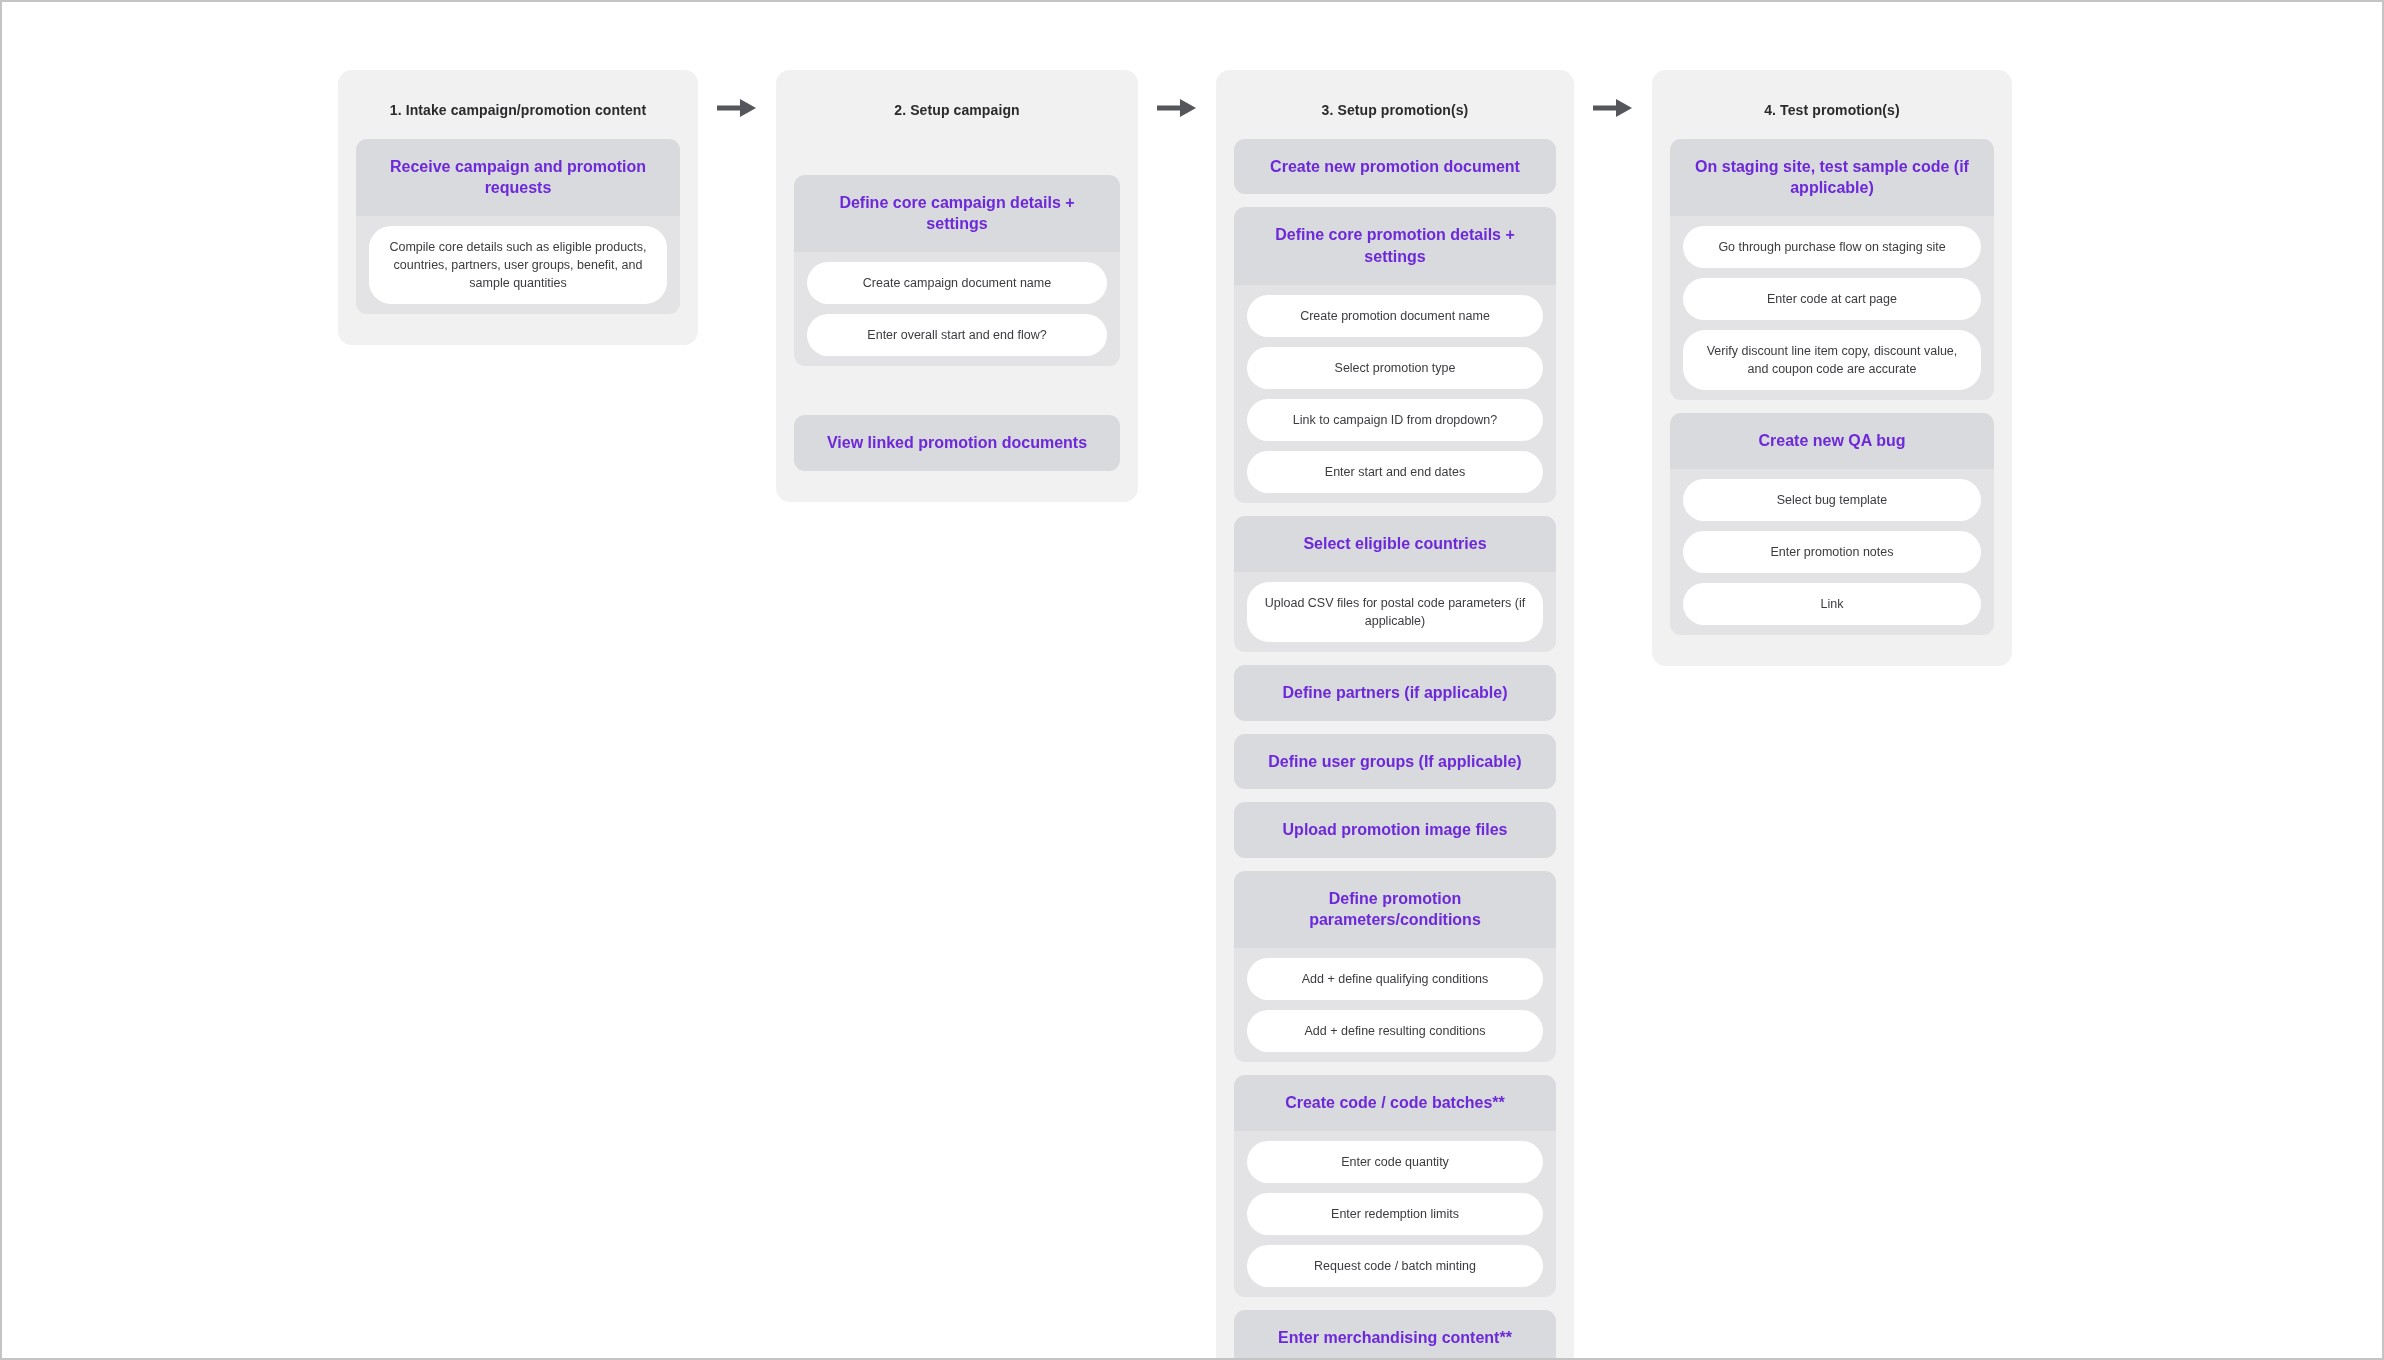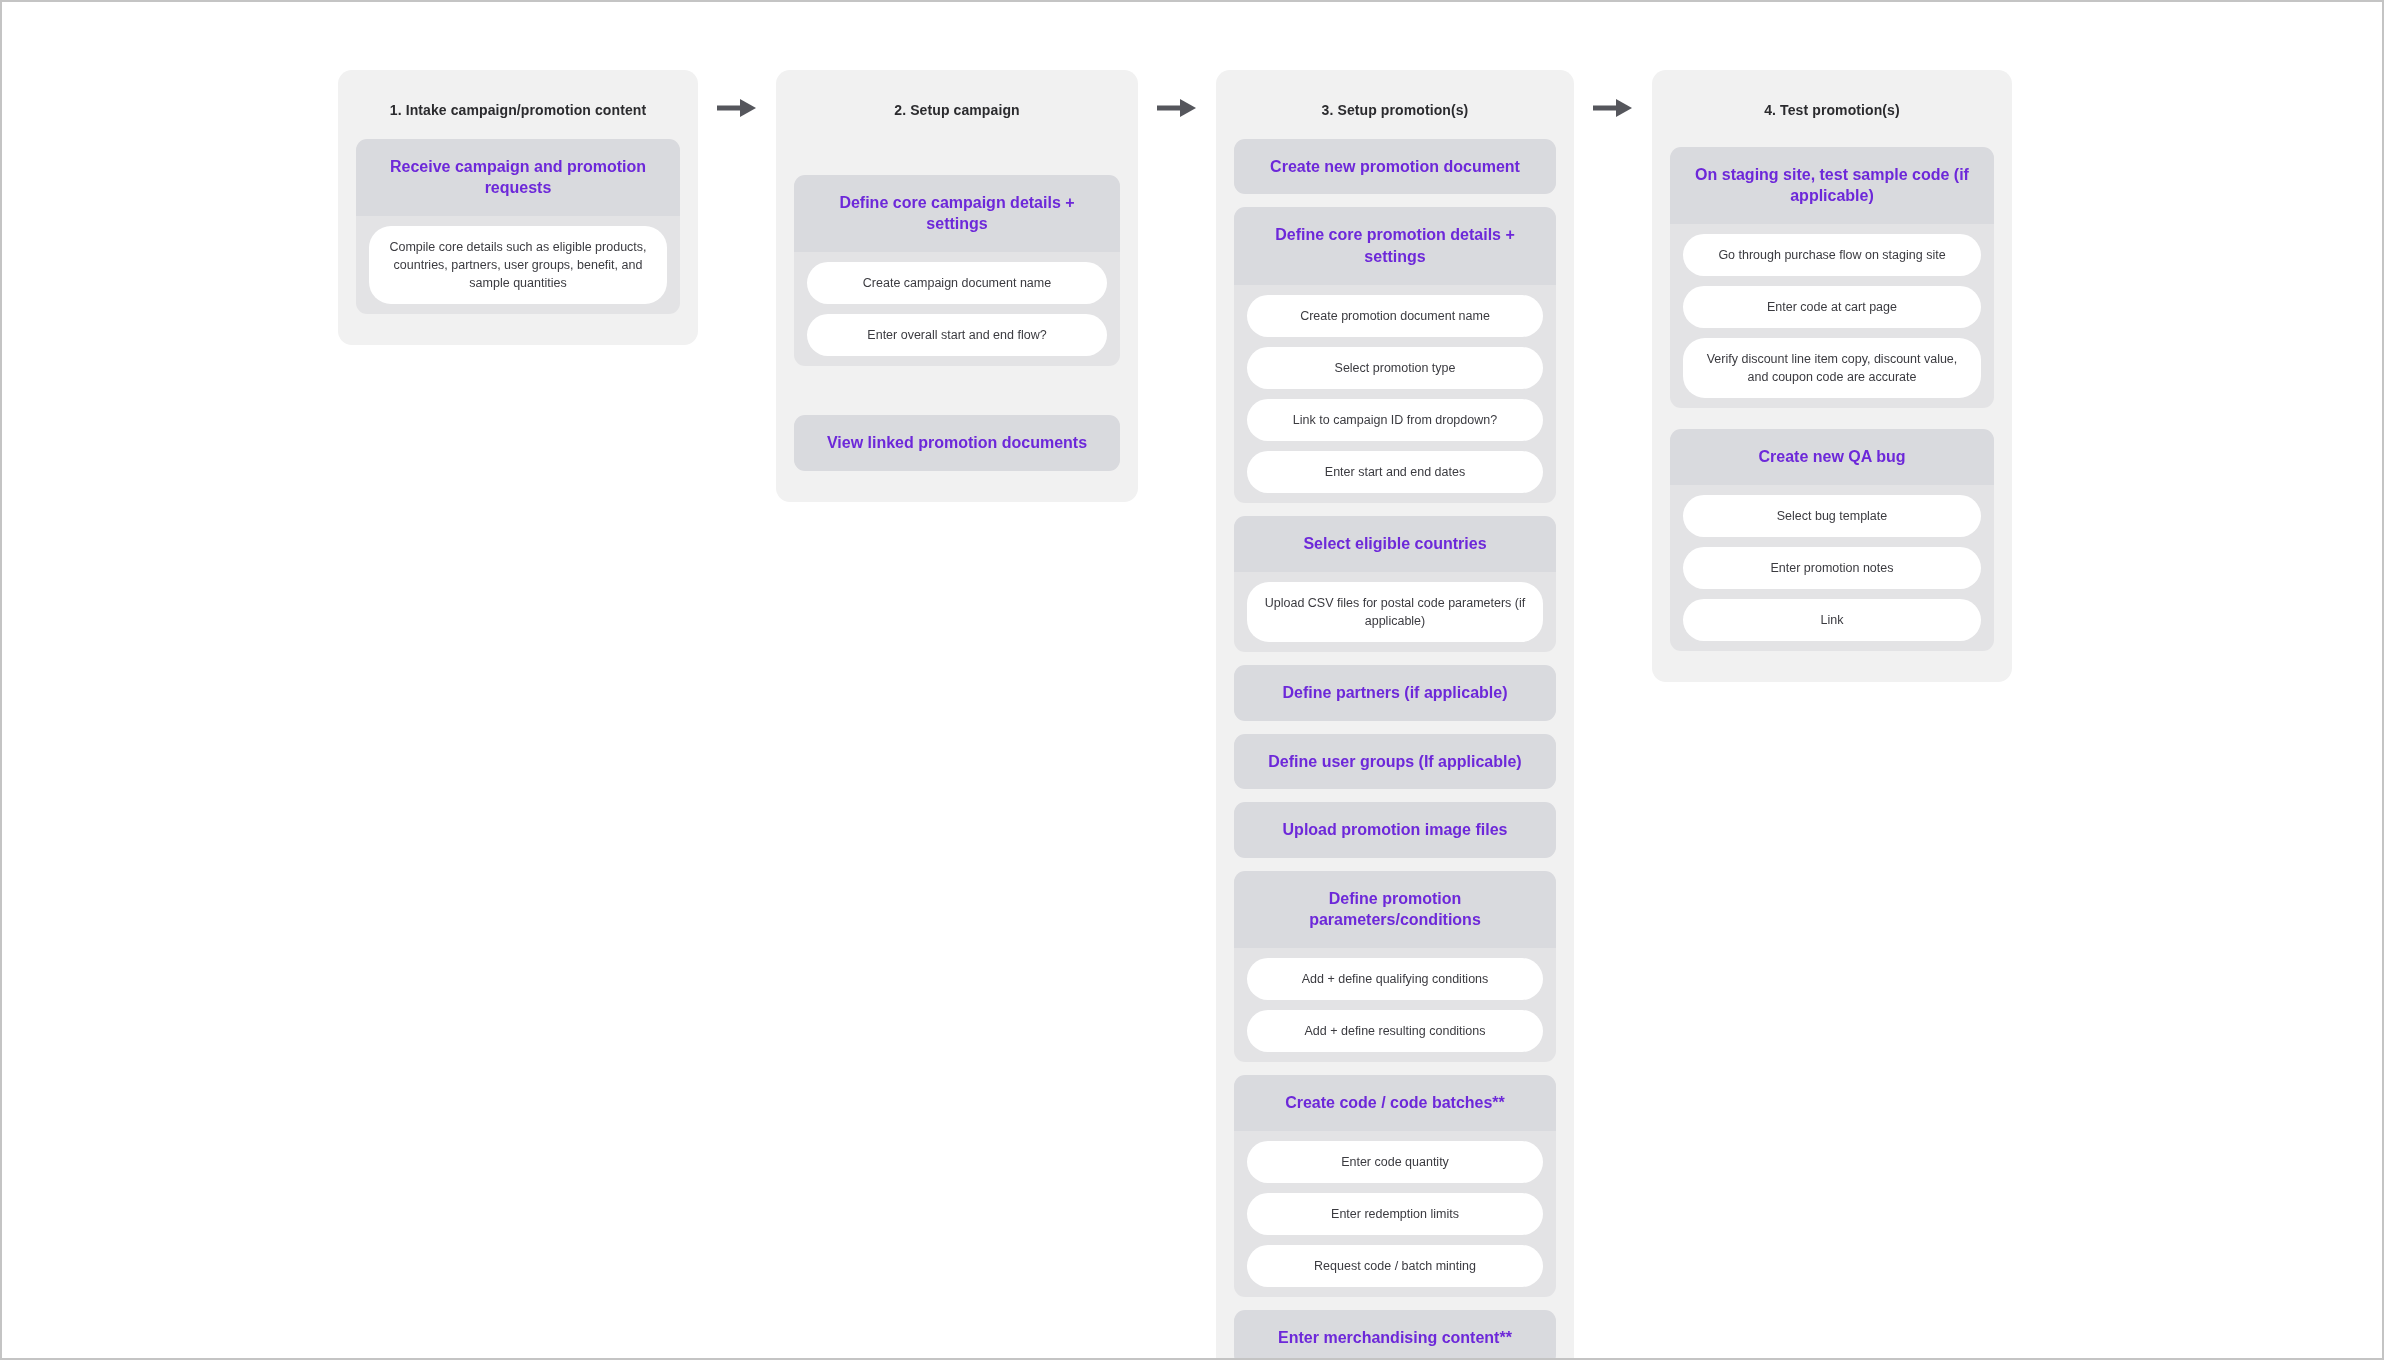--- a/index.html
+++ b/index.html
@@ -99,21 +99,21 @@
     display: flex;
     align-items: center;
     justify-content: center;
   }
   .arrow svg { display: block; }
 
   
   .stage.c1 { width: 360px; }
   .stage.c2 { width: 362px; gap: 36px; }
   .stage.c3 { width: 358px; }
-  .stage.c4 { width: 360px; gap: 8px; }
+  .stage.c4 { width: 360px; }
 </style>
 </head>
 <body>
 
 <div id="canvas">
   <div class="flow" id="flow">
       <div class="stage c1">
         <div class="stage-title">1.  Intake campaign/promotion content</div>
         <div class="group haschildren">
           <div class="group-header">Receive campaign and promotion requests</div>

